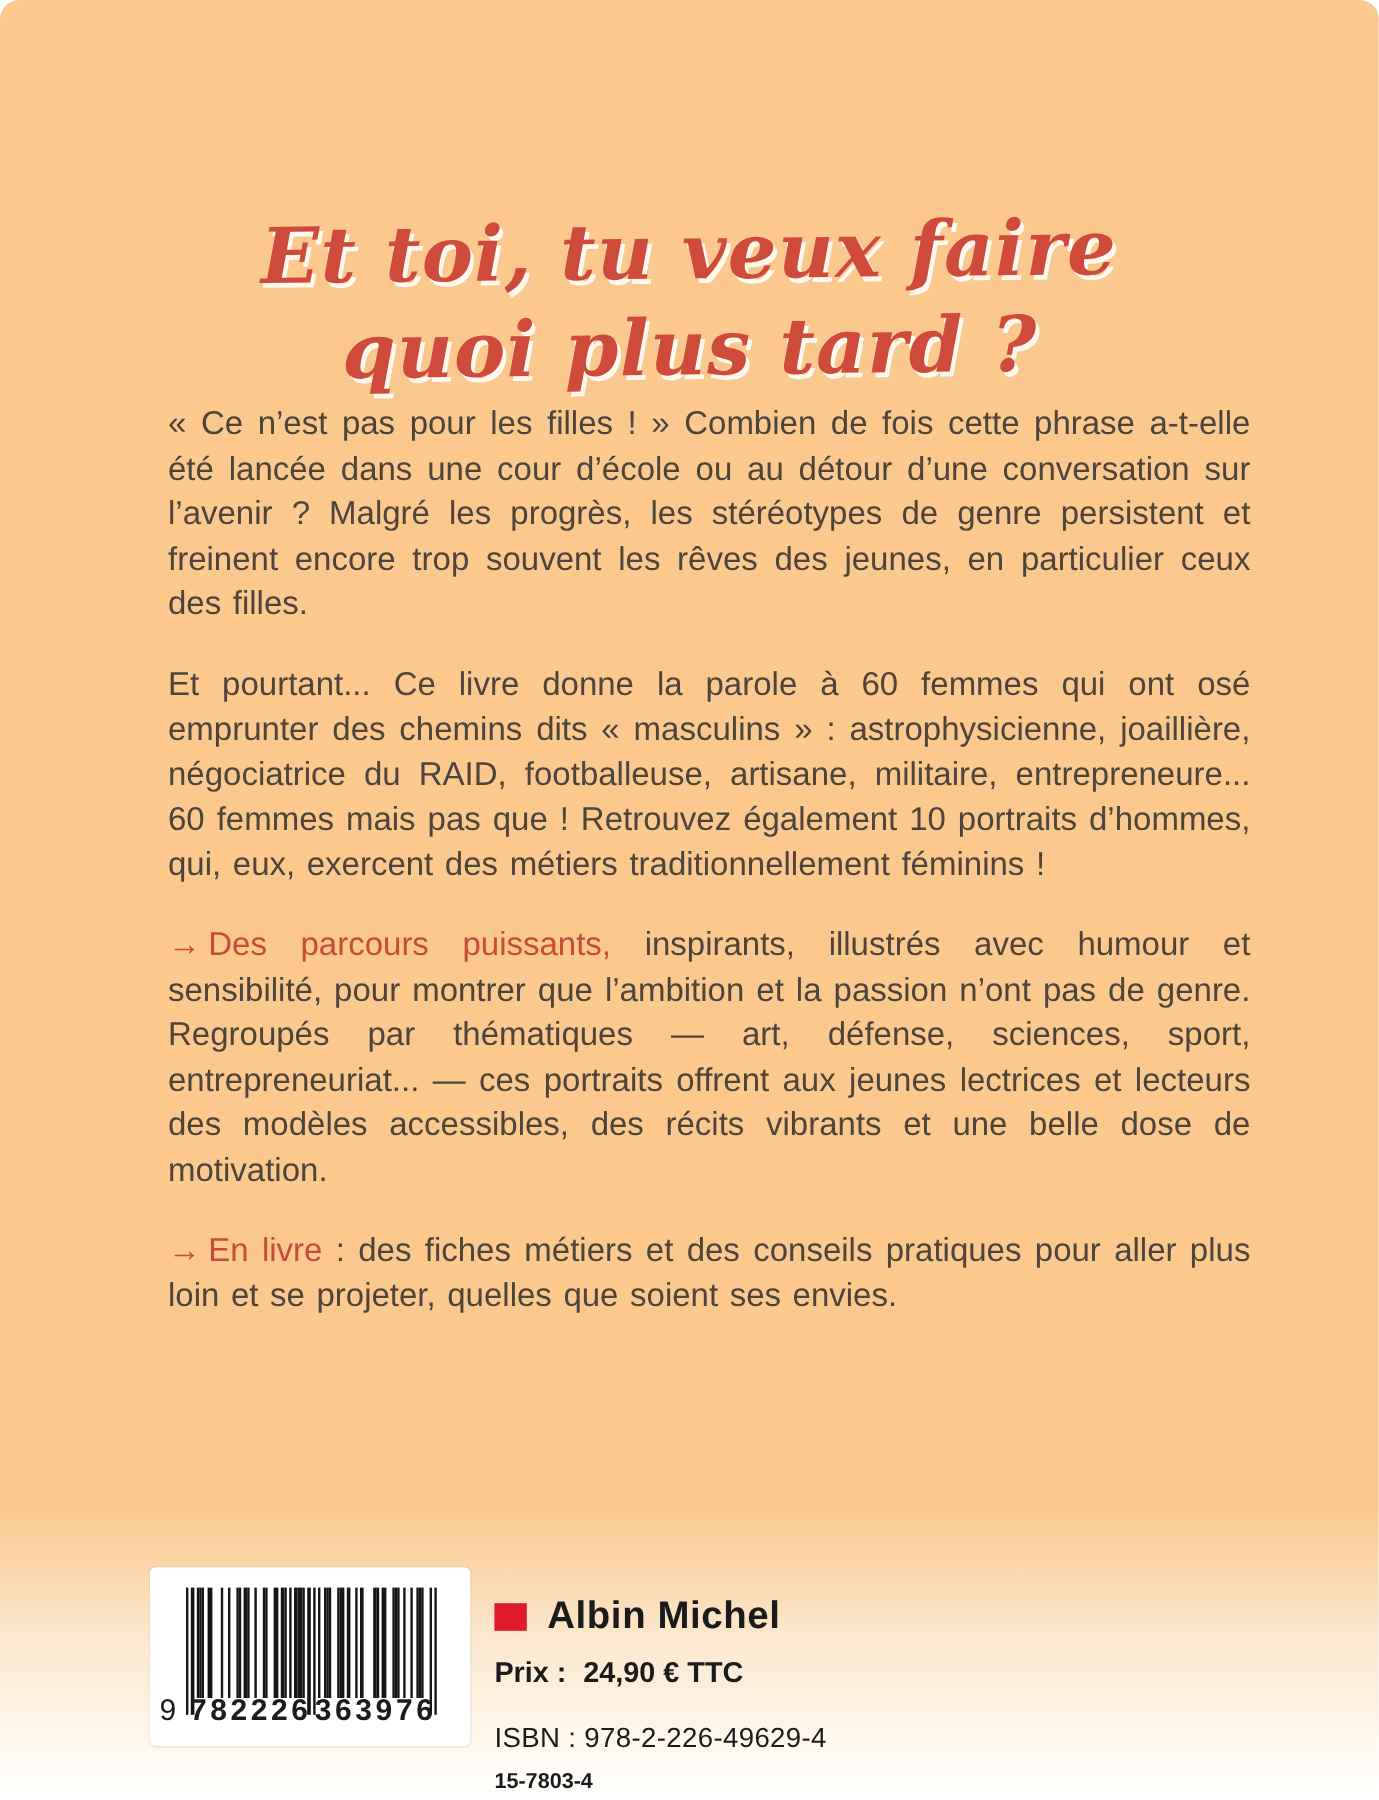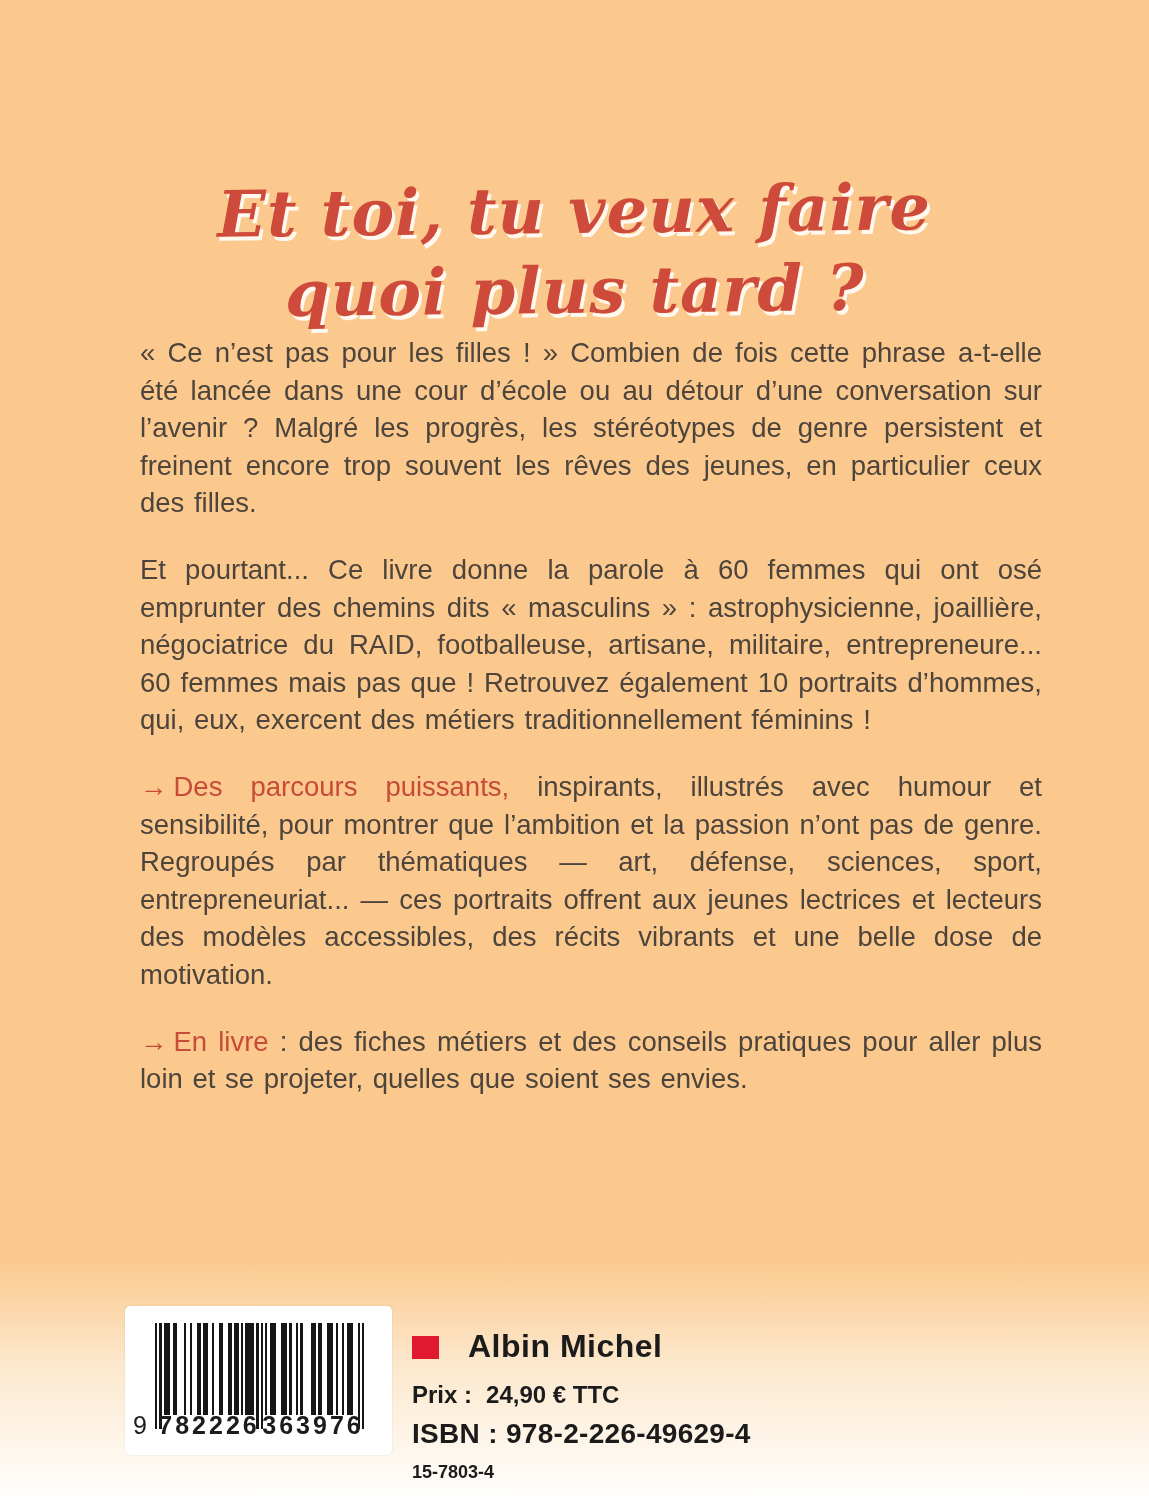--- a/index.html
+++ b/index.html
@@ -2,20 +2,21 @@
 <html lang="fr"><head>
 <meta charset="utf-8">
 <style>
   html,body{margin:0;padding:0;}
   body{font-family:"Liberation Sans", sans-serif;}
   .cover{
     position:relative;
     width:1149px;height:1500px;
     background:linear-gradient(180deg,#fbc98e 0%,#fbc98e 84%,#fce8cd 91%,#fffdf9 99%,#ffffff 100%);
     overflow:hidden;
+    border-radius:16px;
   }
   
   .title{
     position:absolute;top:128px;left:0;width:100%;
     text-align:center;
     font-family:"DejaVu Serif", serif;
     font-style:italic;font-weight:bold;
     color:#ce4a3a;
     font-size:64px;line-height:80px;
     letter-spacing:1px;
@@ -57,26 +58,26 @@
     font-size:25px;font-weight:normal;color:#1c1c1c;
     font-family:"Liberation Sans", sans-serif;
     letter-spacing:3px;
   }
   .bc-digits .first{width:24px;}
   .bc-digits .g1,.bc-digits .g2{flex:1;text-align:center;font-weight:bold;}
   .publisher{
     position:absolute;left:412px;top:1328px;
     color:#1b1b1b;
   }
-  .pub-row{display:flex;align-items:center;gap:29px;}
+  .pub-row{display:flex;align-items:center;gap:17px;}
   .pub-square{width:27px;height:23px;background:#e0192e;margin-top:2px;}
   .pub-name{font-size:32px;font-weight:bold;letter-spacing:.5px;}
   .price-row{margin-top:16px;font-size:24px;font-weight:bold;}
   .price-row .val{margin-left:14px;}
-  .isbn-row{margin-top:9px;font-size:28px;font-weight:bold;letter-spacing:.3px;}
+  .isbn-row{margin-top:26px;font-size:23px;font-weight:normal;letter-spacing:.3px;}
   .ref-row{margin-top:12px;font-size:18px;font-weight:bold;}
 </style>
 </head>
 <body>
 
 <div class="cover">
 
   <h1 class="title">
     <span style="display:block">Et toi, tu veux faire</span>
     <span style="display:block">quoi plus tard ?</span>

